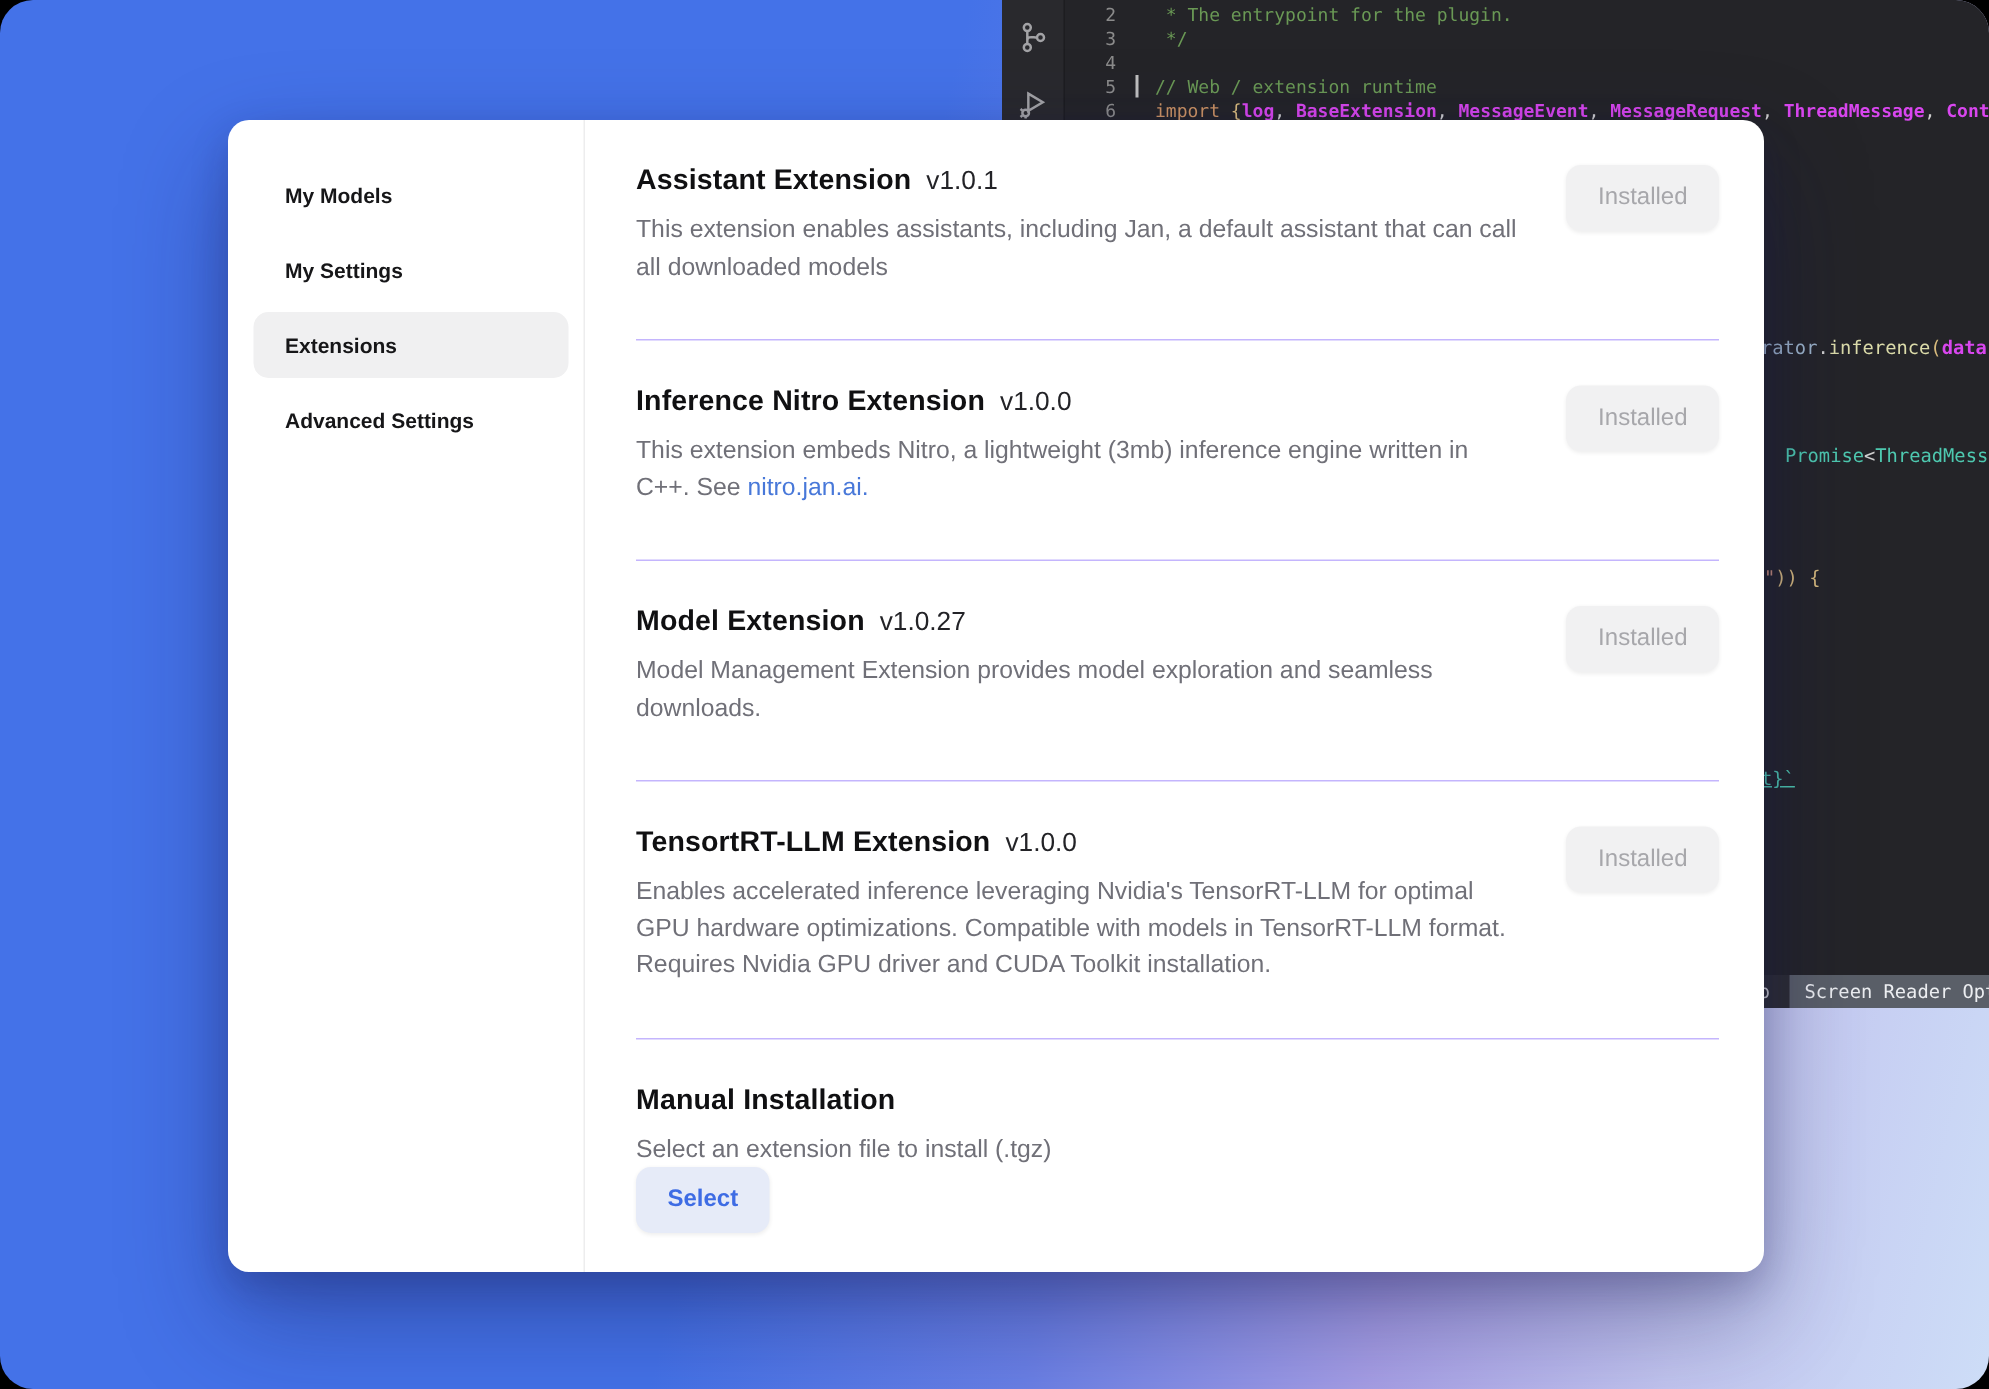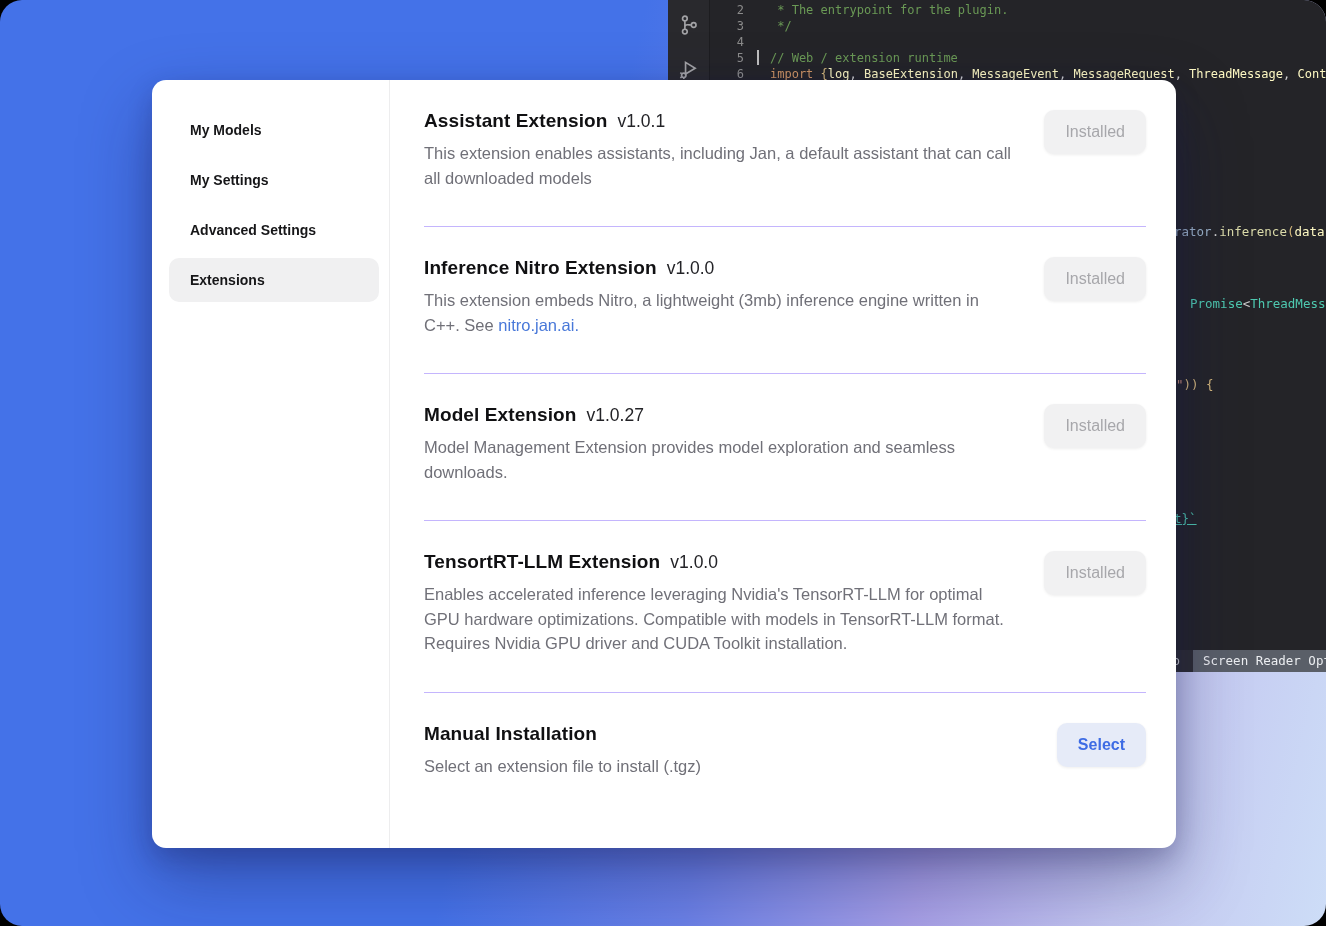--- a/index.html
+++ b/index.html
@@ -30,21 +30,21 @@
   .code-line { height: 16px; line-height: 16px; white-space: pre; display: flex; }
   .gutter { width: 80px; text-align: right; padding-right: 4px; color: #8b8b8b; flex: 0 0 80px; }
   .code-text { padding-left: 22px; }
   .cursor-bar { position: absolute; left: 89px; top: 50px; width: 2px; height: 15px; background: #bfbfbf; }
 
   .frag { position: absolute; white-space: pre; line-height: 16px; font-size: 12.5px; }
 
   .c-comment { color: #6a9955; }
   .c-kw      { color: #ce9464; }
   .c-brace   { color: #d7ba7d; }
-  .c-var     { color: #fef9c3; }
+  .c-var     { color: #d946ef; font-weight: bold; }
   .c-var2    { color: #9cb3c9; }
   .c-punc    { color: #cfcfcf; }
   .c-fn      { color: #dcdcaa; }
   .c-type    { color: #4ec9b0; }
   .c-str     { color: #ce9178; }
   .u         { text-decoration: underline; }
 
   .status-bar {
     position: absolute; left: 0; bottom: 0; width: 100%; height: 22px;
     background: #2d2d31; display: flex; align-items: center;
@@ -71,21 +71,21 @@
     padding-left: 21px; border-radius: 10px;
     font-size: 14px; font-weight: 700; color: #161618; cursor: pointer;
   }
   .side-item.active { background: #f0f0f1; }
 
   .content { flex: 1; padding: 0 30px 0 34px; }
   .ext-row {
     display: flex; justify-content: space-between; align-items: flex-start;
     padding: 30px 0 36px; border-bottom: 1px solid #c4b5fd;
   }
-  .ext-row.last { border-bottom: none; }
+  .ext-row.last { border-bottom: none; flex-direction: column; }
   .ext-info { width: 588px; }
   .ext-title { font-size: 19px; font-weight: 700; color: #101012; letter-spacing: 0.1px; }
   .ext-version { font-size: 17.5px; font-weight: 400; color: #232327; margin-left: 10px; }
   .ext-desc { margin-top: 9px; font-size: 16.5px; line-height: 24.5px; color: #707078; }
   .ext-link { color: #4878d9; text-decoration: none; cursor: pointer; }
   .btn {
     height: 44px; padding: 0 21px; border: none; border-radius: 10px;
     font-family: "Liberation Sans", sans-serif; font-size: 16px;
     box-shadow: 0 1px 3px rgba(0,0,0,0.07);
   }
@@ -148,22 +148,22 @@
     <div class="status-bar">
       <span class="status-left">go</span>
       <span class="status-badge">Screen Reader Optimized</span>
     </div>
   </div>
 
   <div class="modal">
     <div class="sidebar">
       <div class="side-item">My Models</div>
       <div class="side-item">My Settings</div>
+      <div class="side-item active">Extensions</div>
       <div class="side-item">Advanced Settings</div>
-      <div class="side-item active">Extensions</div>
     </div>
 
     <div class="content">
 
       <div class="ext-row">
         <div class="ext-info">
           <div>
             <span class="ext-title">Assistant Extension</span><span class="ext-version">v1.0.1</span>
           </div>
           <div class="ext-desc">This extension enables assistants, including Jan, a default assistant that can call all downloaded models</div>

